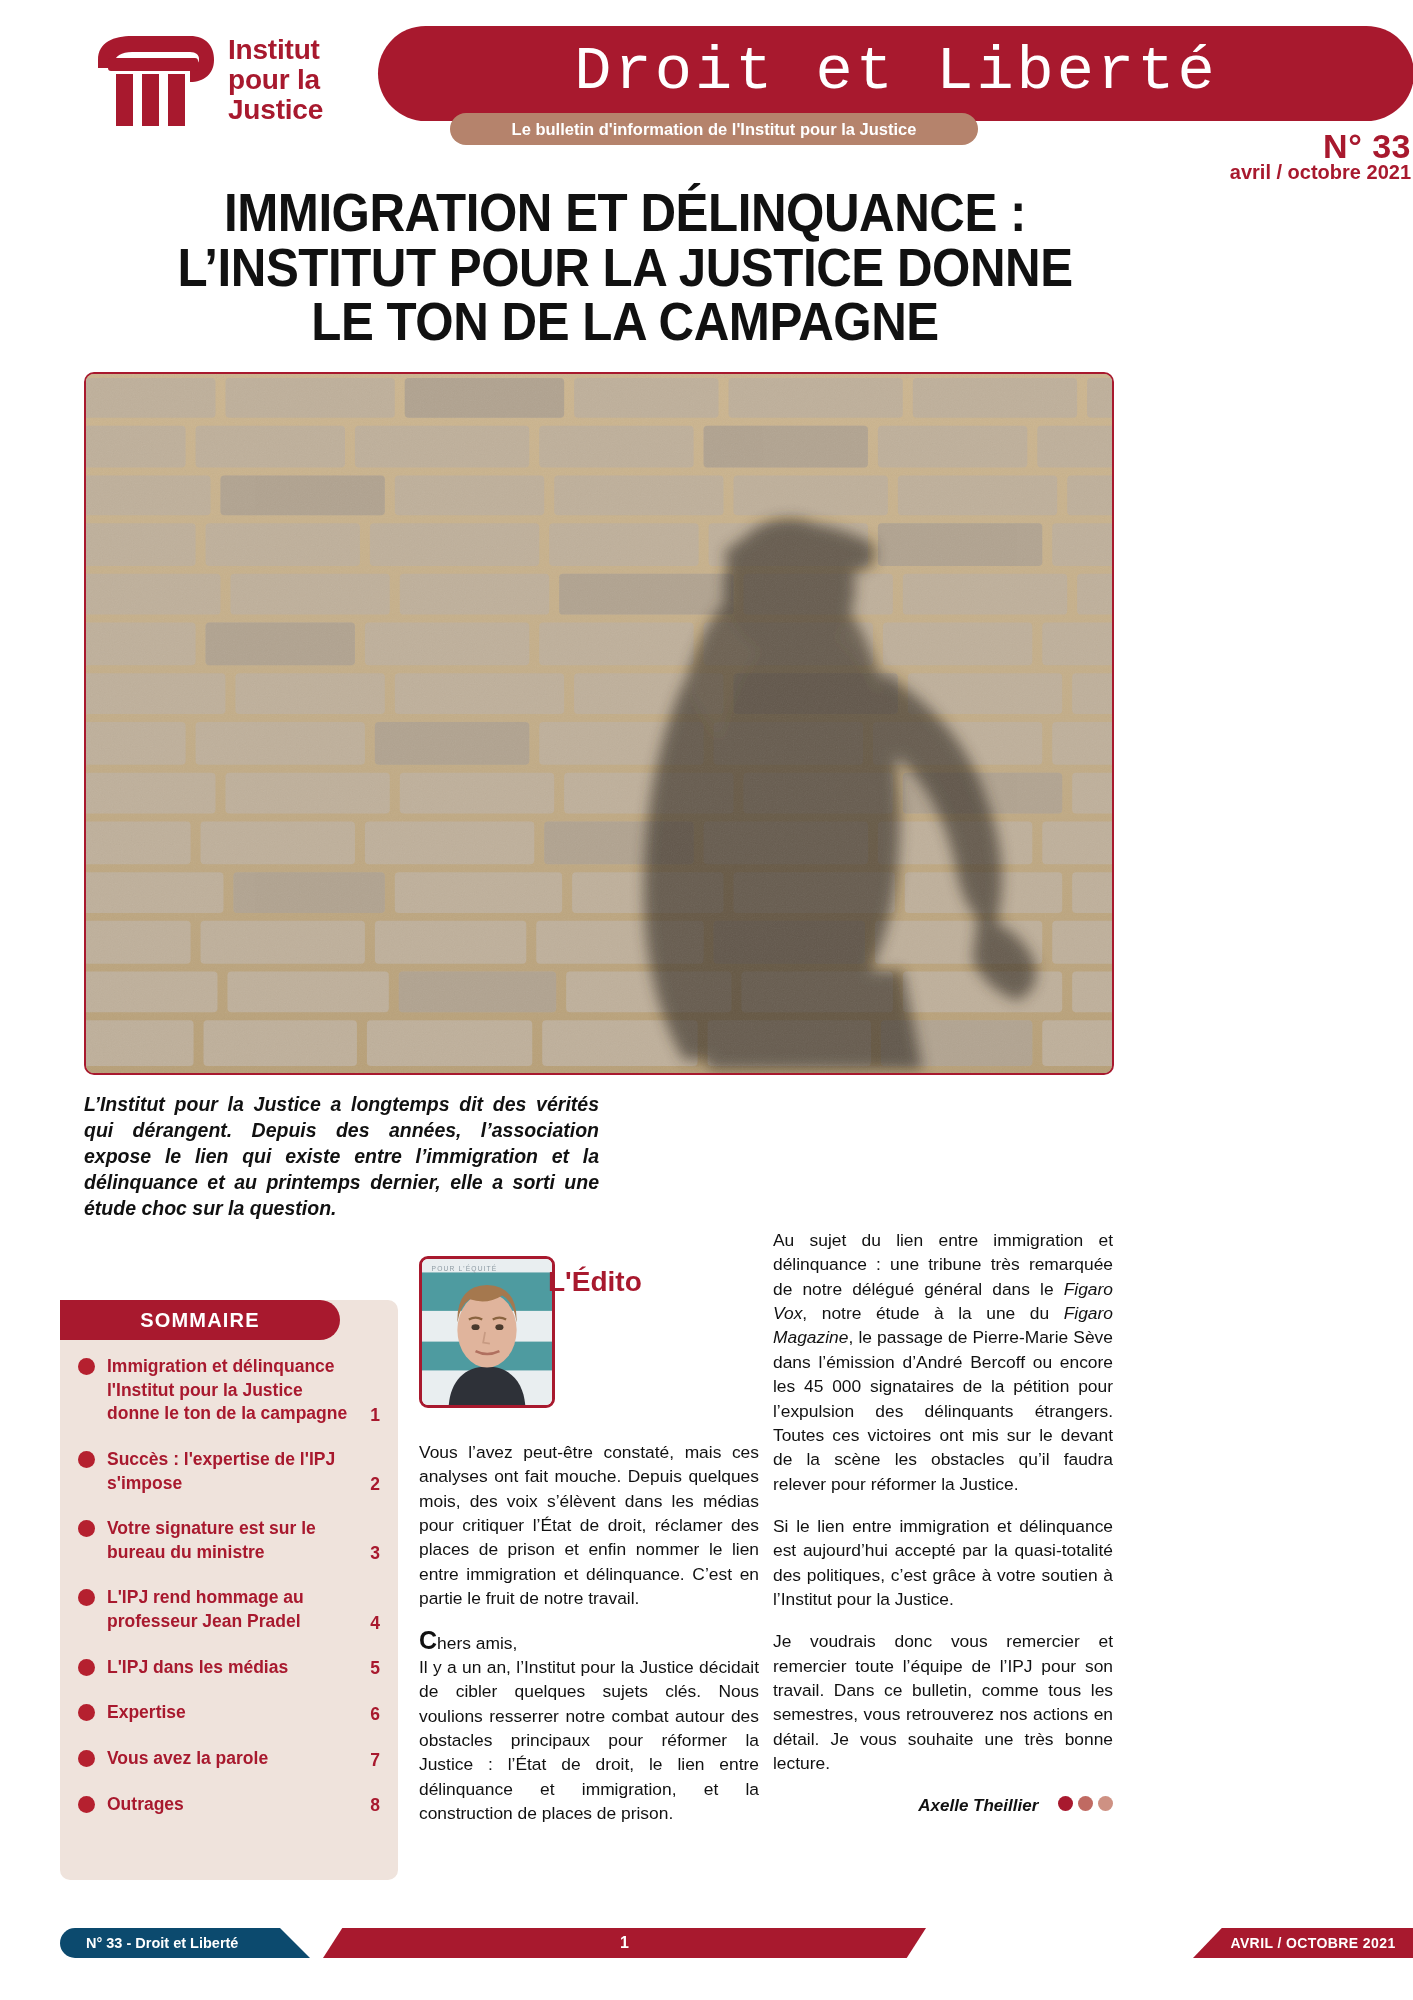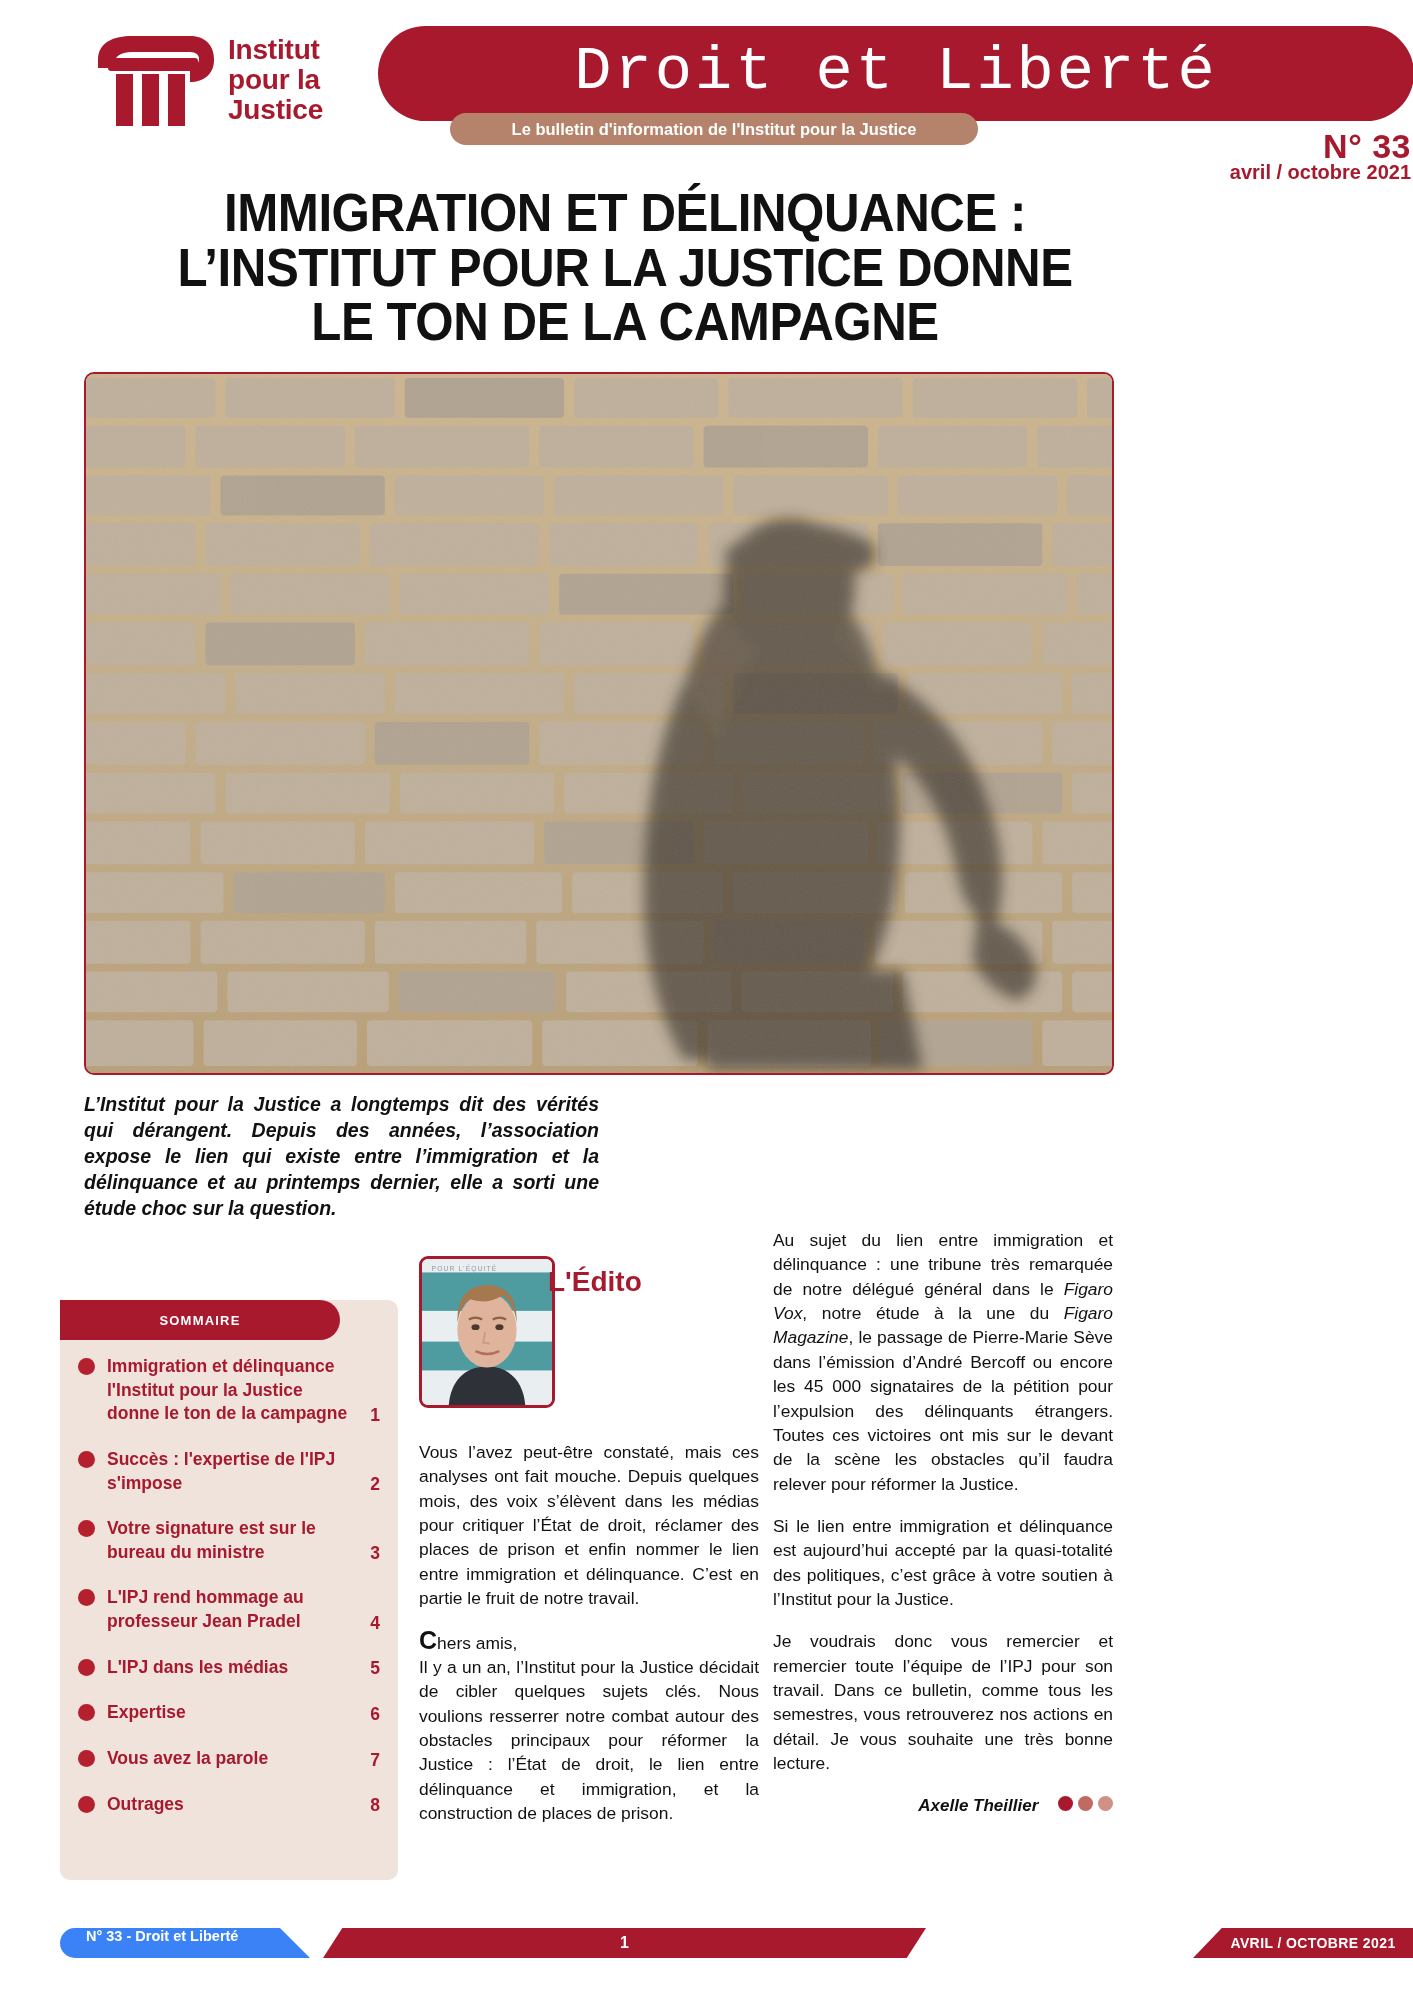--- a/index.html
+++ b/index.html
@@ -79,21 +79,21 @@
   
   .sommaire {
     position:absolute; left:20px; top:1300px; width:338px; height:580px;
     background:#EFE3DC; border-radius:10px 10px 10px 10px;
   }
   .sommaire-head {
     position:absolute; left:20px; top:1300px; width:280px; height:40px;
     background:#A8192E; border-radius:0 20px 20px 0;
     display:flex; align-items:center; justify-content:center;
   }
-  .sommaire-head span { color:#fff; font-weight:bold; font-size:13px; letter-spacing:1.2px; }
+  .sommaire-head span { color:#fff; font-weight:bold; font-size:20px; letter-spacing:1.2px; }
   .som-list { position:absolute; left:20px; top:1355px; width:338px; padding:0 18px; }
   .som-item {
     display:flex; align-items:flex-start; margin-bottom:22px; position:relative;
   }
   .som-bullet {
     width:17px; height:17px; border-radius:50%; background:#B5202F;
     flex:0 0 17px; margin-top:3px; margin-right:12px;
   }
   .som-text {
     color:#A8192E; font-weight:bold; font-size:17.5px; line-height:1.35; flex:1;
@@ -138,24 +138,24 @@
   .sig-dots { display:inline-block; margin-left:10px; vertical-align:middle; }
   .sig-dots i {
     display:inline-block; width:15px; height:15px; border-radius:50%; margin-left:5px;
   }
   .d1 { background:#A8192E; } .d2 { background:#C06A62; } .d3 { background:#CE9183; }
 
   
   .footer { position:absolute; left:0; top:1928px; width:1413px; height:34px; }
   .f-left {
     position:absolute; left:20px; top:0; height:30px; width:250px;
-    background:#3b82f6;
+    background:#0c4a6e;
     border-radius:15px 0 0 15px;
     clip-path: polygon(0 0, 88% 0, 100% 100%, 0 100%);
-    display:flex; align-items:flex-start; padding-left:26px;
+    display:flex; align-items:center; padding-left:26px;
   }
   .f-left span { color:#fff; font-size:14.5px; font-weight:bold; }
   .f-mid {
     position:absolute; left:283px; top:0; height:30px; width:603px;
     background:#A8192E;
     clip-path: polygon(3.2% 0, 100% 0, 96.8% 100%, 0 100%);
     display:flex; align-items:center; justify-content:center;
   }
   .f-mid span { color:#fff; font-size:16px; font-weight:bold; }
   .f-right {

